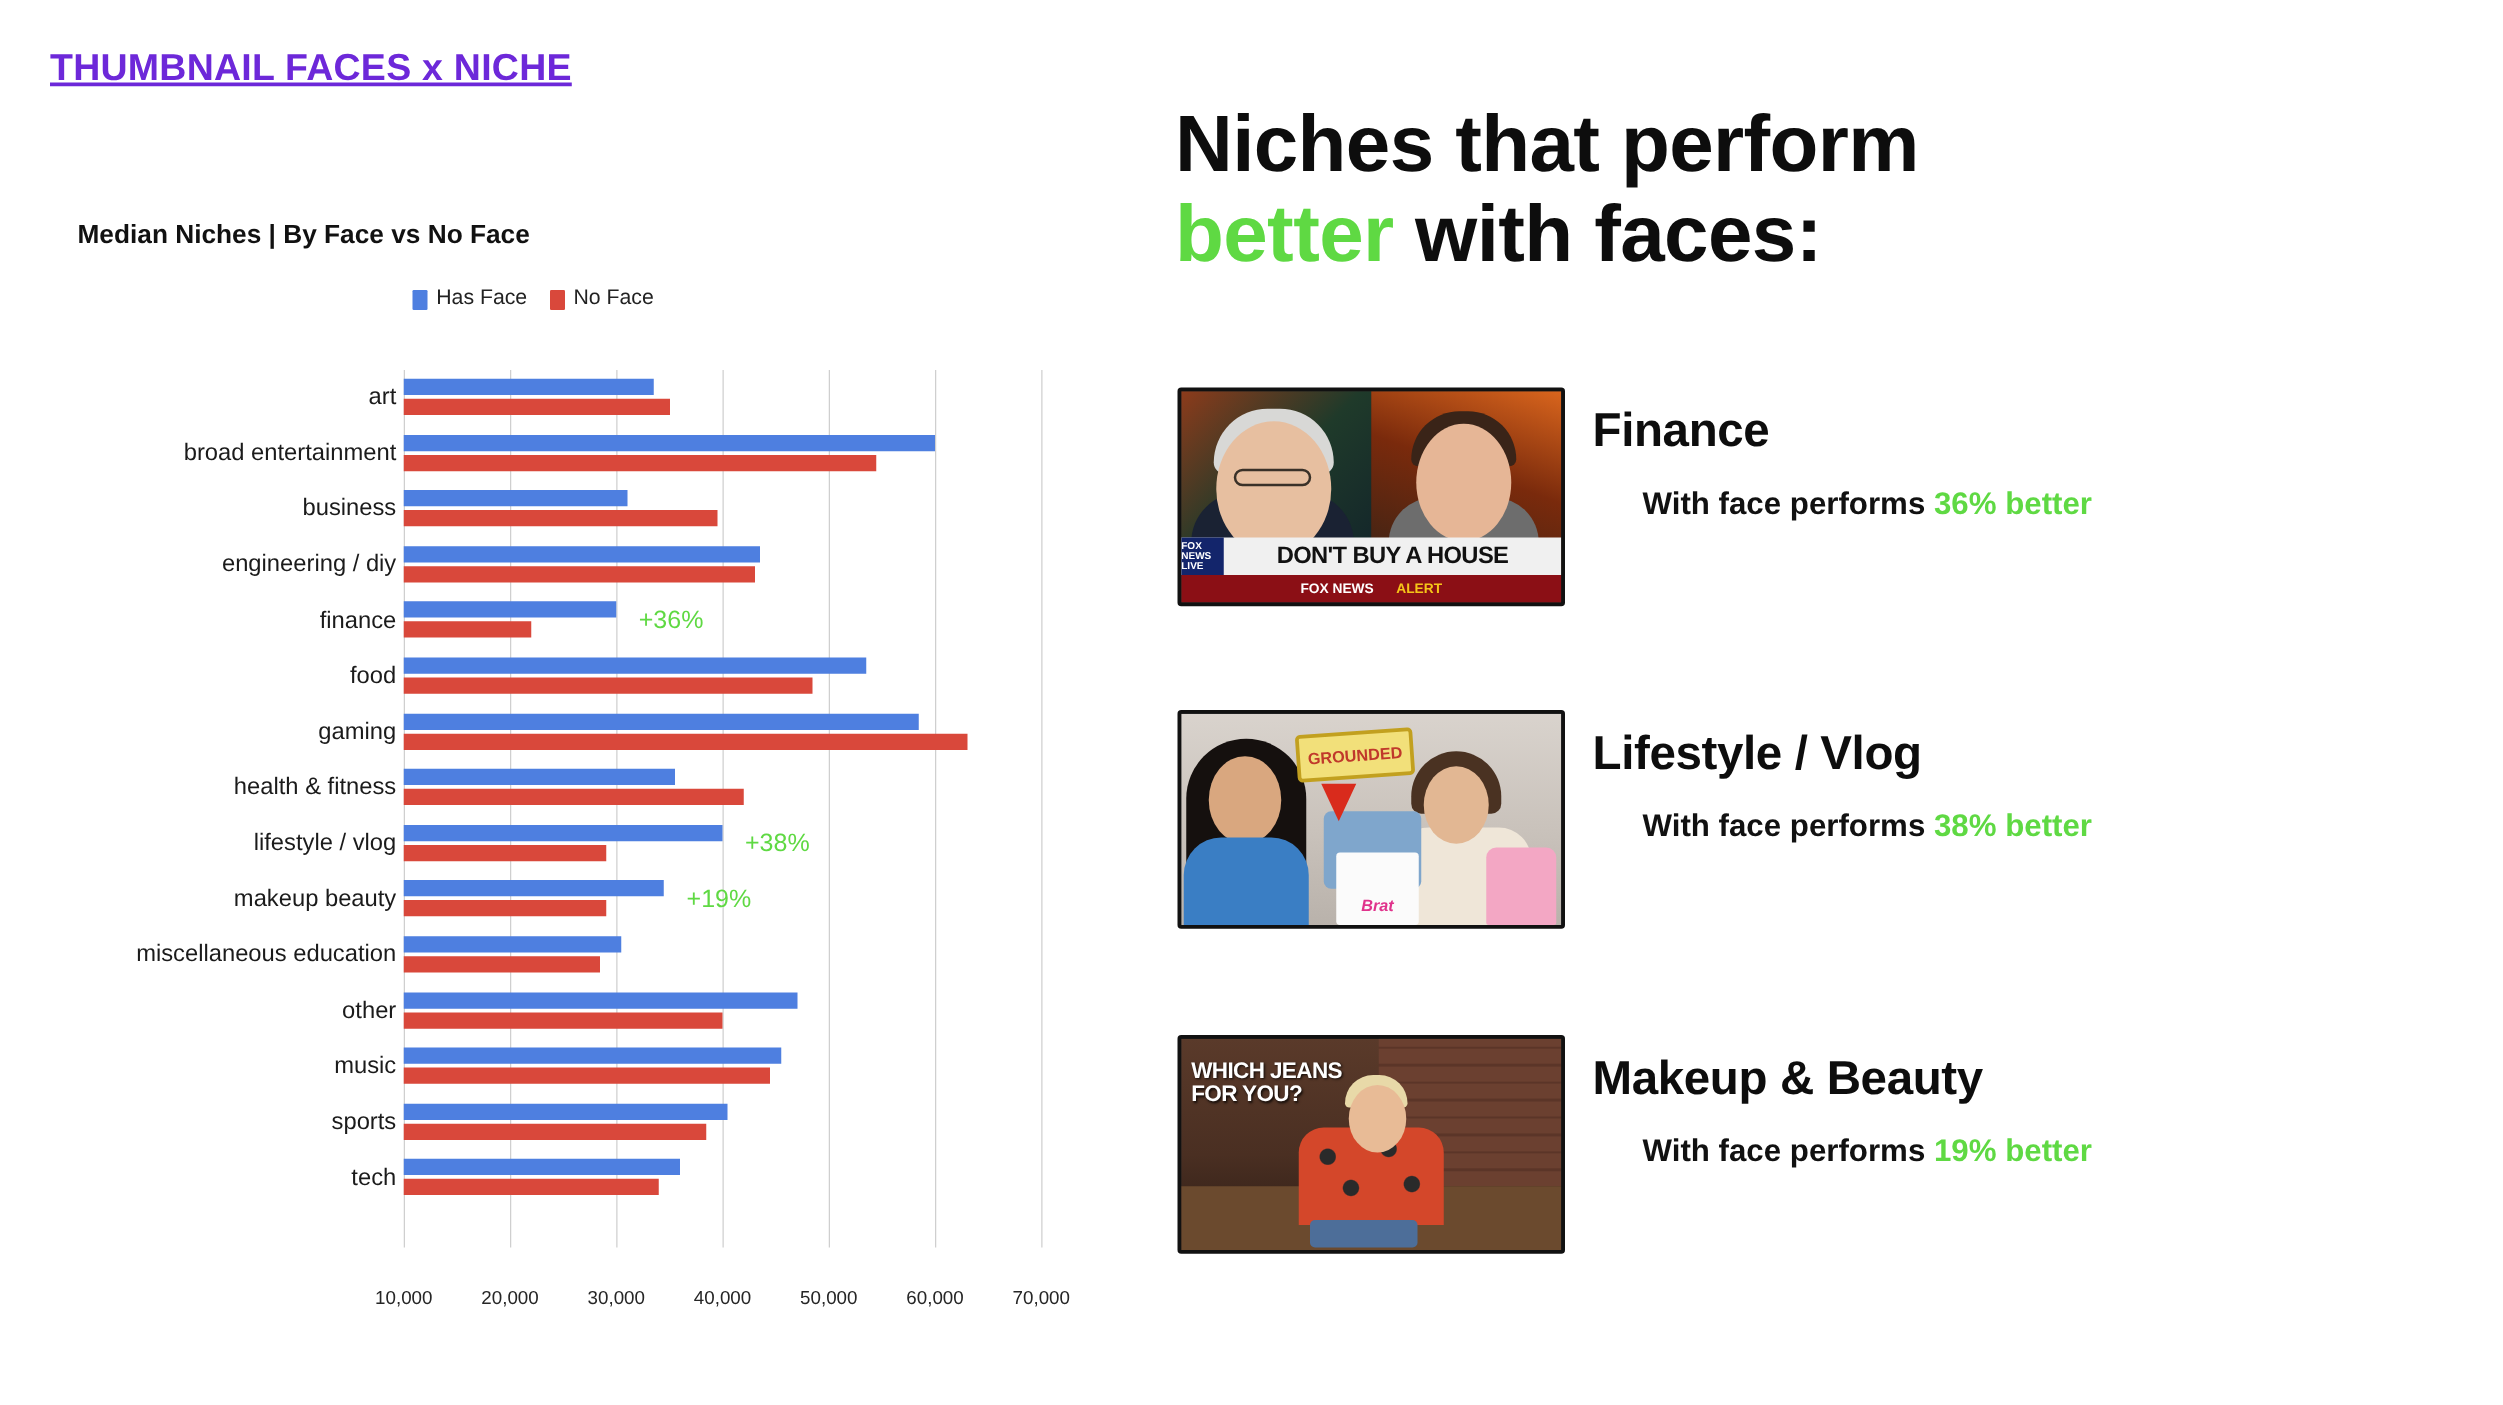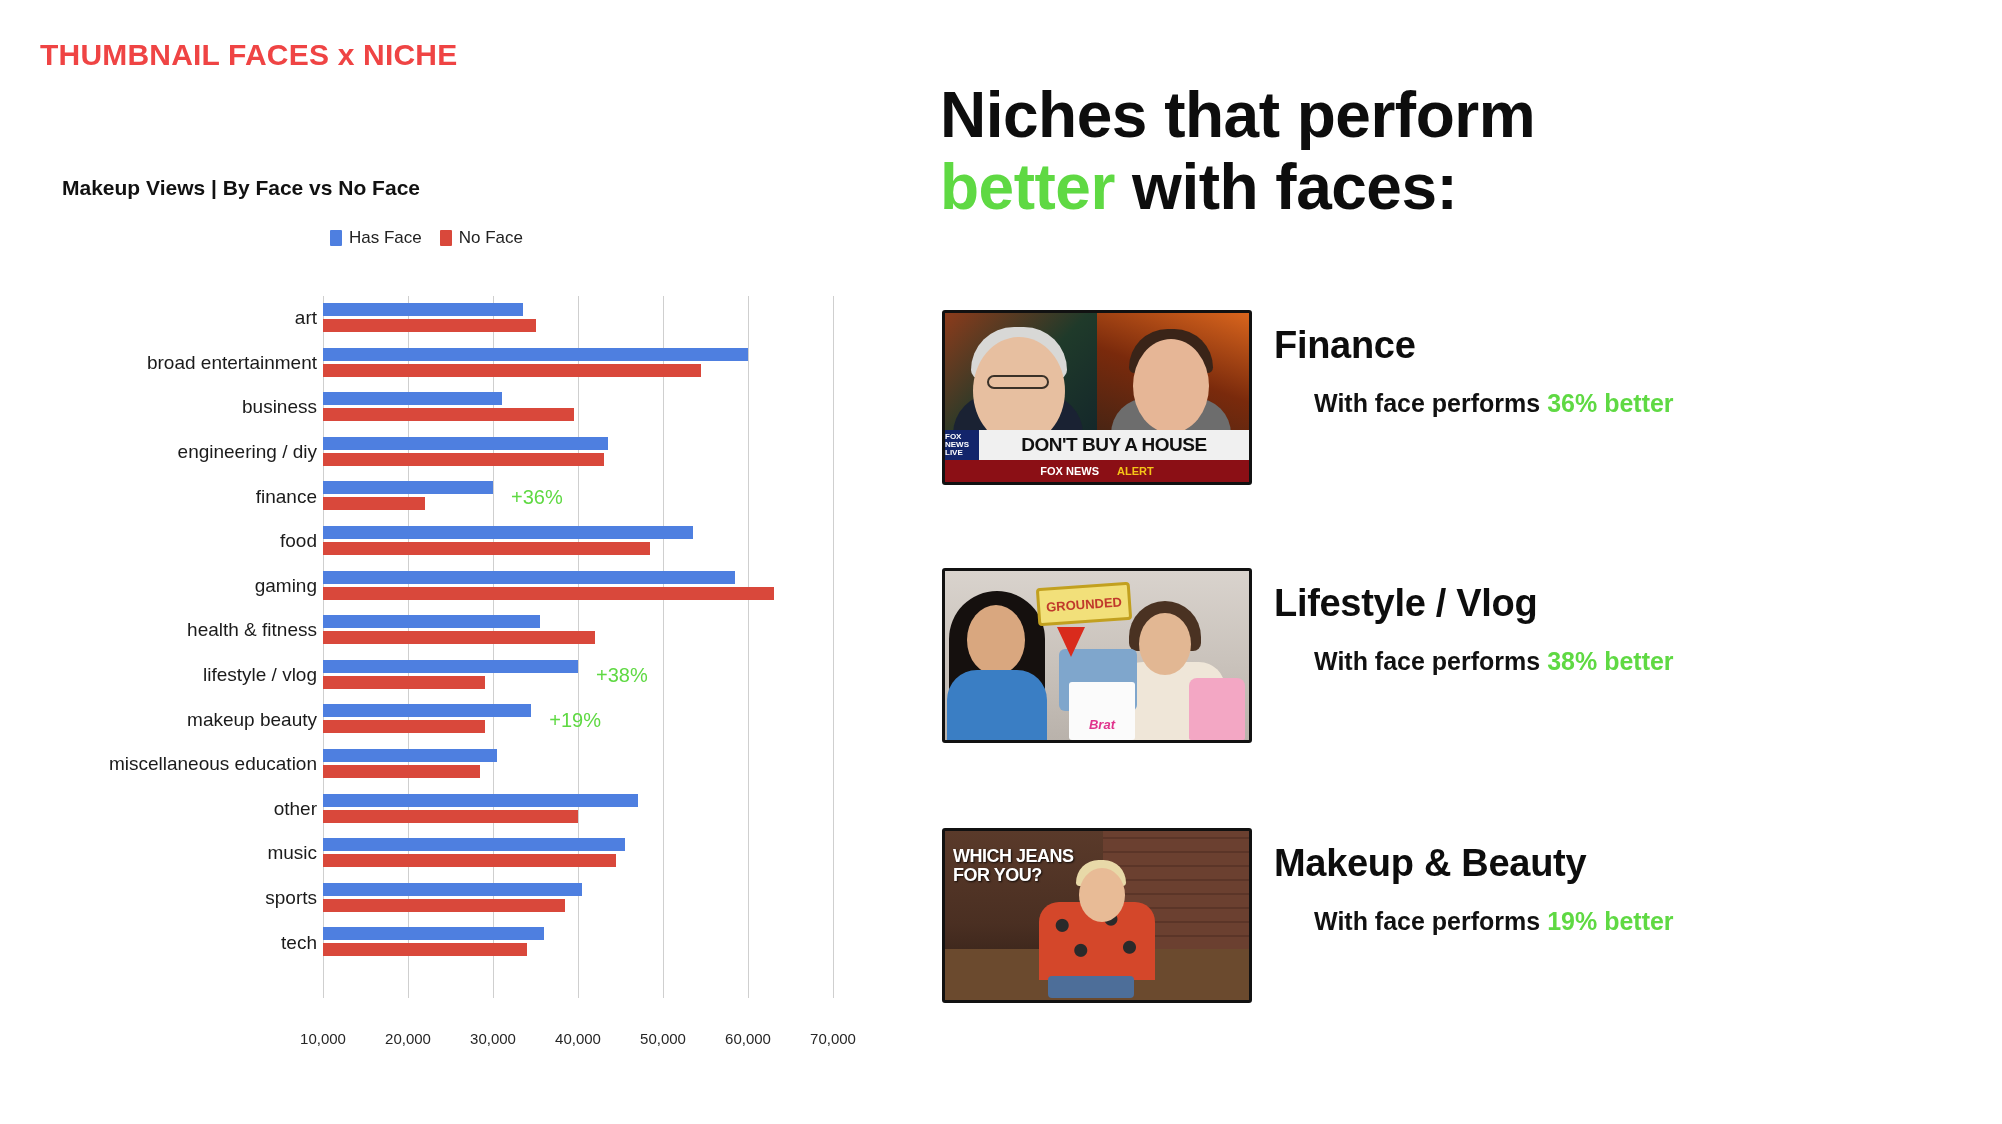--- a/index.html
+++ b/index.html
@@ -13,32 +13,33 @@
     position: relative;
   }
 
   
   #left-panel {
     position: absolute; left:0; top:0; width: 905px; height: 1124px;
   }
   #slide-title {
     position: absolute; left: 40px; top: 38px;
     font-size: 30px; font-weight: 800; letter-spacing: .2px;
-    color: #ef4444;
+    color: #6d28d9;
+    text-decoration: underline;
   }
   #chart-title {
     position: absolute; left: 62px; top: 176px;
     font-size: 21px; font-weight: 700; color: #111;
   }
   #legend {
     position: absolute; left: 330px; top: 228px;
     display: flex; align-items: center; gap: 18px;
     font-size: 17px; color: #222;
   }
-  .legend-item { display:flex; align-items:center; gap:7px; }
+  .legend-item { display:flex; align-items:flex-end; gap:7px; }
   .legend-swatch { width: 12px; height: 16px; border-radius: 1px; display:inline-block; }
 
   
   #plot {
     position: absolute; left: 0px; top: 296px;
     width: 905px; height: 720px;
   }
   #plot-inner { position: relative; width:100%; height: 100%; }
   #grid-layer { position:absolute; left:0; top:0; right:0; bottom:0; }
   .gridline {
@@ -168,21 +169,21 @@
   .jn-text { position:absolute; left:8px; top:16px; color:#fff; font-size:18px; font-weight:800;
     line-height:1.05; letter-spacing:-.5px; text-shadow:1px 1px 2px rgba(0,0,0,.8); }
 </style>
 </head>
 <body>
 
 <div id="left-panel">
 
   <div id="slide-title">THUMBNAIL FACES x NICHE</div>
 
-  <div id="chart-title">Makeup Views | By Face vs No Face</div>
+  <div id="chart-title">Median Niches | By Face vs No Face</div>
 
   <div id="legend">
     <div class="legend-item">
       <span class="legend-swatch" id="sw0" style="background: rgb(78, 127, 224);"></span>
       <span>Has Face</span>
     </div>
     <div class="legend-item">
       <span class="legend-swatch" id="sw1" style="background: rgb(217, 72, 59);"></span>
       <span>No Face</span>
     </div>

